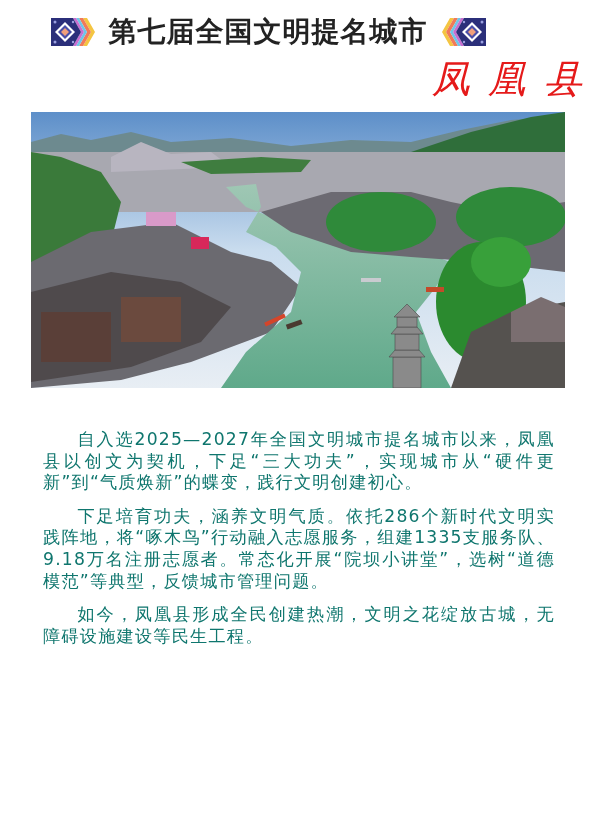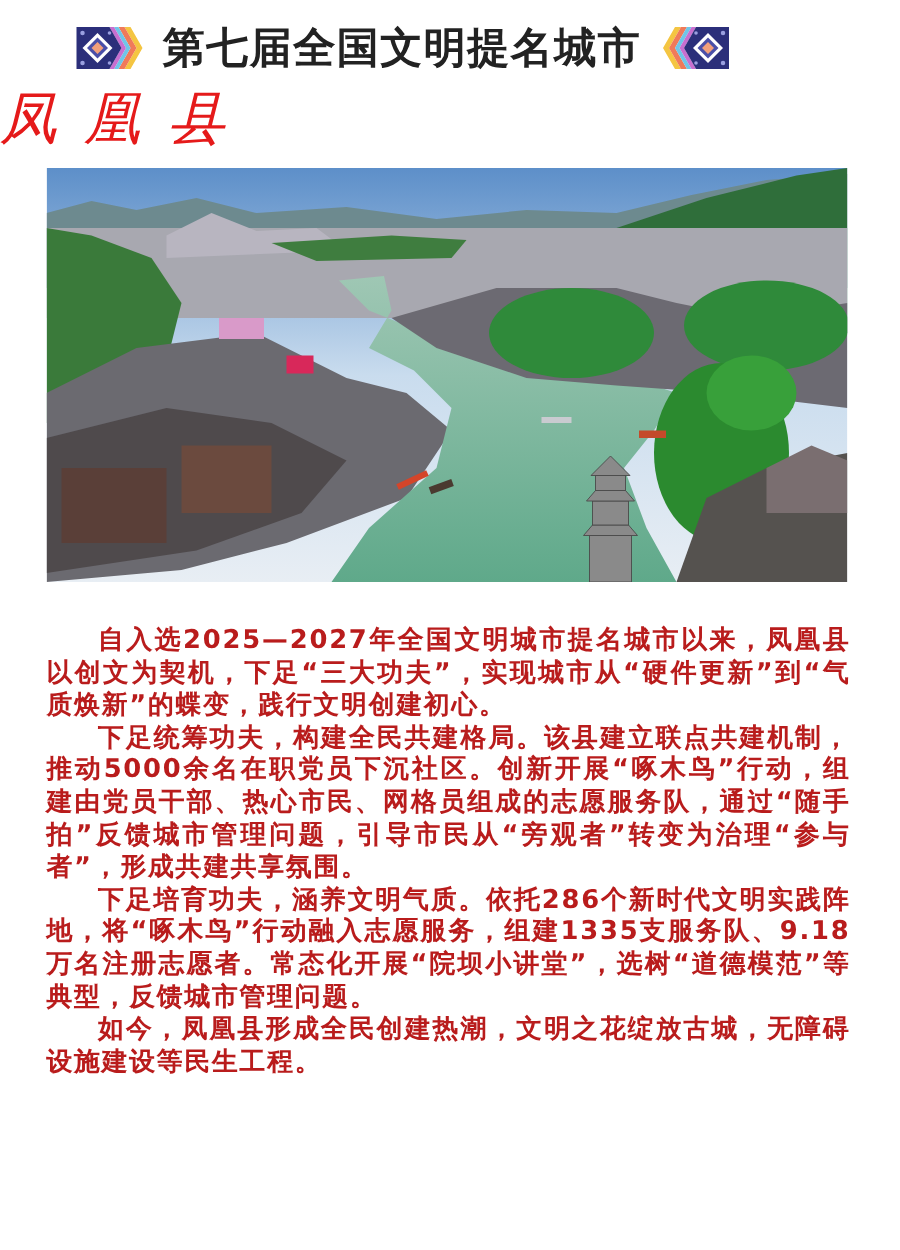--- a/index.html
+++ b/index.html
@@ -6,31 +6,31 @@
     body { width: 600px; height: 833px; position: relative; overflow: hidden;
            font-family: "DejaVu Sans", "Liberation Sans", sans-serif; color: #1a1a1a; }
 
     .header { position: absolute; left: 0; top: 12px; width: 536px; height: 40px;
               display: flex; align-items: center; justify-content: center; }
     .header-title { font-size: 28px; font-weight: bold; color: #222; letter-spacing: 1px;
                     margin: 0 12px; line-height: 36px; white-space: nowrap; }
     .ornament { width: 48px; height: 32px; position: relative; }
     .ornament svg { width: 48px; height: 32px; display: block; }
 
-    .subtitle { position: absolute; left: 0; top: 56px; width: 600px; text-align: left;
+    .subtitle { position: absolute; left: 0; top: 56px; width: 600px; text-align: right;
                 font-family: "DejaVu Serif", "Liberation Serif", serif; font-style: italic;
                 font-size: 38px; color: #e51a1a; letter-spacing: 18px; line-height: 46px;
                 font-weight: normal; }
 
     .photo { position: absolute; left: 31px; top: 112px; width: 534px; height: 276px; overflow: hidden; }
     .photo svg { width: 534px; height: 276px; display: block; }
 
     .article { position: absolute; left: 31px; top: 417px; width: 536px; }
-    .article p { margin: 0; font-size: 17.2px; line-height: 21.6px; font-weight: bold;
-                 text-indent: 2em; letter-spacing: 1.2px; text-align: justify; color: #b91c1c; }
+    .article p { margin: 12px; font-size: 17.2px; line-height: 21.6px; font-weight: normal;
+                 text-indent: 2em; letter-spacing: 1.2px; text-align: justify; color: #0f766e; }
   </style>
 </head>
 <body>
 
 <div class="header">
   <div class="ornament">
     <svg viewBox="0 0 48 32">
       <polygon points="38,2 46,16 38,30 34,30 42,16 34,2" fill="#f4c542"></polygon>
       <polygon points="34,2 42,16 34,30 30,30 38,16 30,2" fill="#f07a5a"></polygon>
       <polygon points="30,2 38,16 30,30 27,30 35,16 27,2" fill="#6fc6e8"></polygon>
@@ -122,16 +122,15 @@
 
     <rect x="233" y="206" width="22" height="4" fill="#d4452a" transform="rotate(-25 244 208)"></rect>
     <rect x="255" y="210" width="16" height="5" fill="#4a3a30" transform="rotate(-20 263 212)"></rect>
     <rect x="330" y="166" width="20" height="4" fill="#c9cbd0"></rect>
     <rect x="395" y="175" width="18" height="5" fill="#c44a2a"></rect>
   </svg>
 </div>
 
 <div class="article">
   <p>自入选2025—2027年全国文明城市提名城市以来，凤凰县以创文为契机，下足“三大功夫”，实现城市从“硬件更新”到“气质焕新”的蝶变，践行文明创建初心。</p>
-  <p>下足统筹功夫，构建全民共建格局。该县建立联点共建机制，推动5000余名在职党员下沉社区。创新开展“啄木鸟”行动，组建由党员干部、热心市民、网格员组成的志愿服务队，通过“随手拍”反馈城市管理问题，引导市民从“旁观者”转变为治理“参与者”，形成共建共享氛围。</p>
   <p>下足培育功夫，涵养文明气质。依托286个新时代文明实践阵地，将“啄木鸟”行动融入志愿服务，组建1335支服务队、9.18万名注册志愿者。常态化开展“院坝小讲堂”，选树“道德模范”等典型，反馈城市管理问题。</p>
   <p>如今，凤凰县形成全民创建热潮，文明之花绽放古城，无障碍设施建设等民生工程。</p>
 </div>
 
 </body></html>

